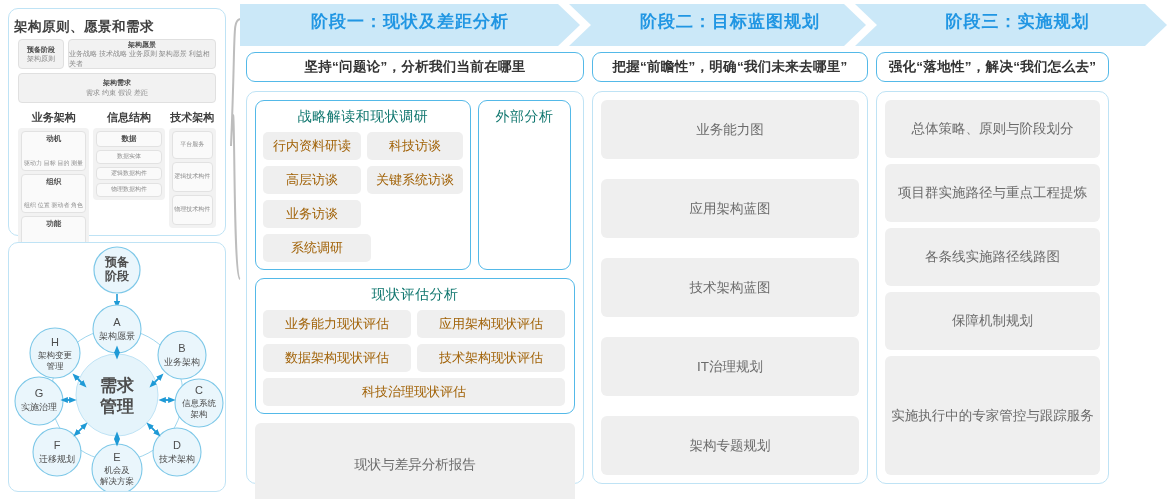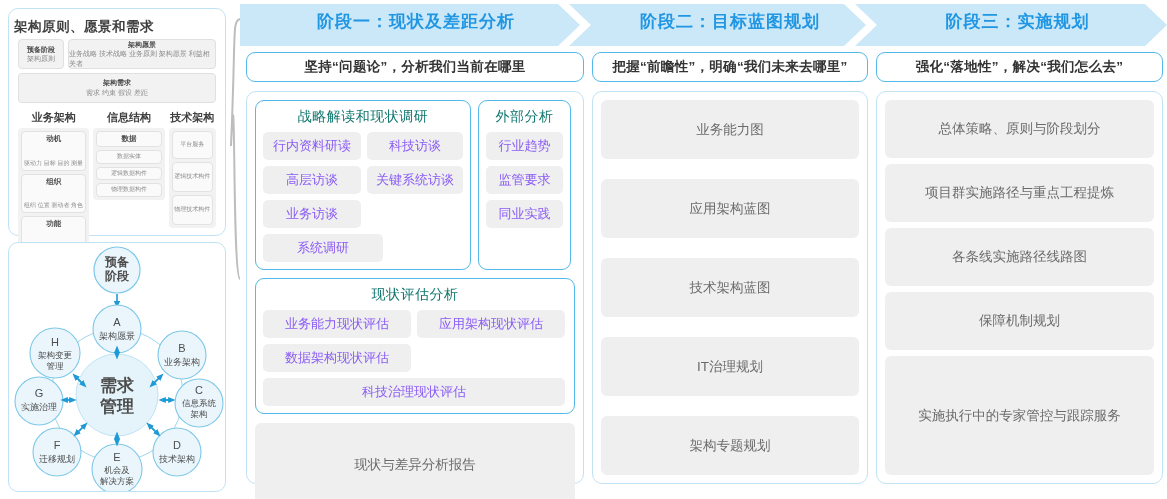--- a/index.html
+++ b/index.html
@@ -84,21 +84,21 @@
 
   .sub-card{
     border:1.5px solid #54b9e8;border-radius:9px;background:#fff;
     box-sizing:border-box;padding:6px 7px 7px;
   }
   .sub-title{
     text-align:center;font-weight:normal;font-size:14px;color:#0f766e;
     padding:1px 0 6px;letter-spacing:.5px;
   }
   .chip{
-    background:#efefef;border-radius:5px;color:#8b5cf6;font-size:13px;
+    background:#efefef;border-radius:5px;color:#a16207;font-size:13px;
     display:flex;align-items:center;justify-content:center;text-align:center;
     box-sizing:border-box;
   }
   .chip-grid{display:flex;flex-wrap:wrap;gap:6px;}
   .chip-grid .chip{height:28px;}
 
   .big-chip{
     background:#efefef;border-radius:6px;color:#6b6b6b;font-size:13.5px;
     display:flex;align-items:center;justify-content:center;text-align:center;
     box-sizing:border-box;
@@ -281,80 +281,76 @@
 
   <svg class="brace" viewBox="0 0 18 262">
     <path d="M14,1 C6,3 10,12 5,128 C10,12 6,259 14,261" fill="none" stroke="#bdbdbd" stroke-width="2"></path>
   </svg>
 
   <svg class="band" viewBox="0 0 927 42" preserveAspectRatio="none">
     <path d="M0,0 L905,0 L927,21 L905,42 L0,42 Z" fill="#cbe8f8"></path>
     <path d="M318,0 L340,21 L318,42 L329,42 L351,21 L329,0 Z" fill="#ffffff"></path>
     <path d="M604,0 L626,21 L604,42 L615,42 L637,21 L615,0 Z" fill="#ffffff"></path>
   </svg>
-  <div class="band-title" style="left:256px;width:320px">阶段一：现状及差距分析</div>
+  <div class="band-title" style="left:250px;width:320px">阶段一：现状及差距分析</div>
   <div class="band-title" style="left:590px;width:280px">阶段二：目标蓝图规划</div>
   <div class="band-title" style="left:875px;width:285px">阶段三：实施规划</div>
 
   <div class="phase-col" style="left:246px;width:338px">
     <div class="slogan">坚持“问题论”，分析我们当前在哪里</div>
 
     <div class="col-card" style="height:393px">
 
       <div style="display:flex;gap:7px;">
 
         <div class="sub-card" style="width:216px">
           <div class="sub-title">战略解读和现状调研</div>
           <div class="chip-grid">
             <div class="chip" style="width:98px">行内资料研读</div>
             <div class="chip" style="width:96px">科技访谈</div>
             <div class="chip" style="width:98px">高层访谈</div>
             <div class="chip" style="width:96px">关键系统访谈</div>
             <div class="chip" style="width:98px">业务访谈</div>
-            <div class="chip" style="width:120px">系统调研</div>
+            <div class="chip" style="width:108px">系统调研</div>
           </div>
         </div>
 
         <div class="sub-card" style="width:93px">
           <div class="sub-title">外部分析</div>
-          <div class="chip-grid">
-            <div class="chip" style="width:77px">行业趋势</div>
-            <div class="chip" style="width:77px">监管要求</div>
-            <div class="chip" style="width:77px">同业实践</div>
-          </div>
         </div>
       </div>
 
       <div class="sub-card" style="margin-top:8px">
         <div class="sub-title">现状评估分析</div>
         <div class="chip-grid">
           <div class="chip" style="width:148px">业务能力现状评估</div>
           <div class="chip" style="width:148px">应用架构现状评估</div>
           <div class="chip" style="width:148px">数据架构现状评估</div>
+          <div class="chip" style="width:148px">技术架构现状评估</div>
           <div class="chip" style="width:302px">科技治理现状评估</div>
         </div>
       </div>
 
       <div class="big-chip" style="margin-top:9px;height:84px">现状与差异分析报告</div>
     </div>
   </div>
 
   <div class="phase-col" style="left:592px;width:276px">
     <div class="slogan">把握“前瞻性”，明确“我们未来去哪里”</div>
 
     <div class="col-card" style="height:393px;display:flex;flex-direction:column;gap:20px;">
       <div class="big-chip" style="flex:1">业务能力图</div>
       <div class="big-chip" style="flex:1">应用架构蓝图</div>
       <div class="big-chip" style="flex:1">技术架构蓝图</div>
       <div class="big-chip" style="flex:1">IT治理规划</div>
       <div class="big-chip" style="flex:1">架构专题规划</div>
     </div>
   </div>
 
-  <div class="phase-col" style="left:876px;width:287px">
+  <div class="phase-col" style="left:876px;width:233px">
     <div class="slogan">强化“落地性”，解决“我们怎么去”</div>
 
     <div class="col-card" style="height:393px;display:flex;flex-direction:column;gap:6px;">
       <div class="big-chip" style="flex:1">总体策略、原则与阶段划分</div>
       <div class="big-chip" style="flex:1">项目群实施路径与重点工程提炼</div>
       <div class="big-chip" style="flex:1">各条线实施路径线路图</div>
       <div class="big-chip" style="flex:1">保障机制规划</div>
       <div class="big-chip" style="flex:2.05">实施执行中的专家管控与跟踪服务</div>
     </div>
   </div>

